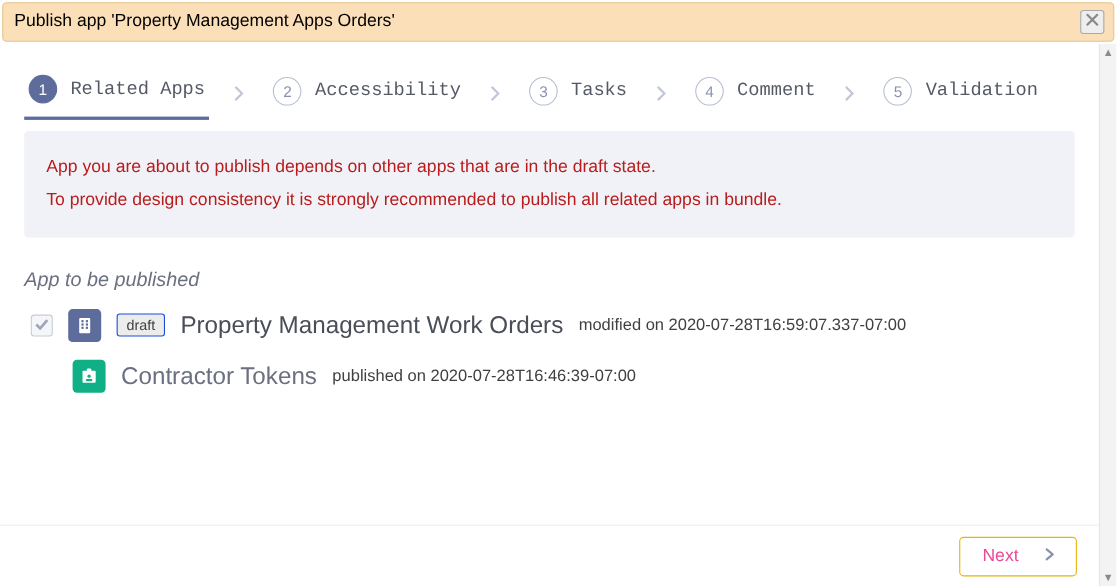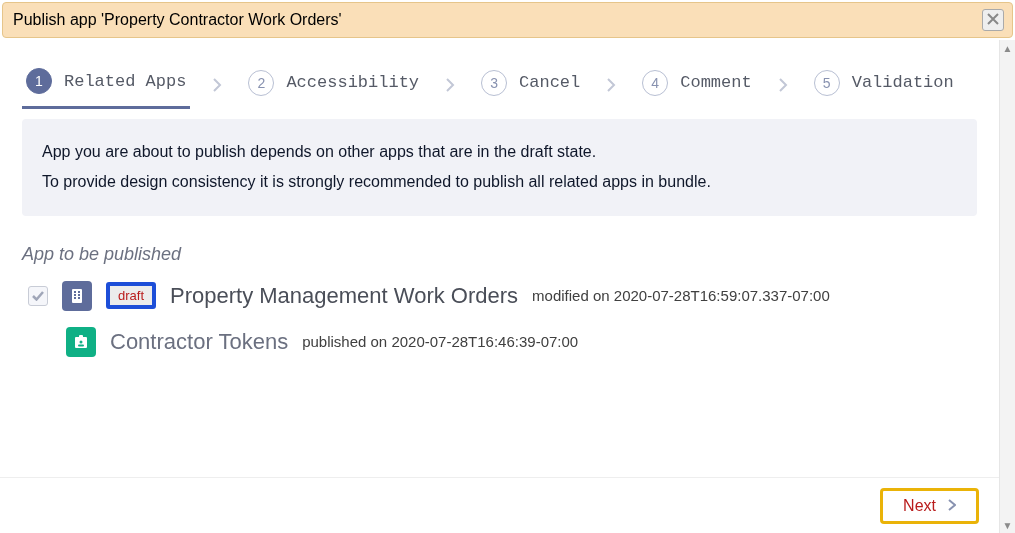--- a/index.html
+++ b/index.html
@@ -77,21 +77,21 @@
   .step-label { color:#555a66; font-size:17px;font-family:Liberation Mono, monospace; }
   .chev { color:#c2c7d6; display:flex; align-items:center; padding:0 14px; }
   .chev svg { width:10px; height:16px; }
 
   
   .info {
     background:#f1f2f7;
     border-radius:4px;
     padding:18px 20px;
     margin-top:10px;
-    color:#0f172a;
+    color:#b91c1c;
     font-size:16px;
     line-height:1.9;
   }
 
   .section-title {
     margin-top:28px;
     color:#6b7080;
     font-size:18px;
     font-style:italic;
   }
@@ -114,22 +114,22 @@
   .app-icon {
     width:30px; height:30px;
     border-radius:4px;
     display:flex; align-items:center; justify-content:center;
   }
   .app-icon.building { background:#5e6c9b; }
   .app-icon.token    { background:#0fb085; }
   .app-icon svg { width:16px; height:16px; fill:#ffffff; }
   .badge {
     background:#ececec;
-    border:4px solid #1d4ed8;
-    color:#b91c1c;
+    border:1px solid #1d4ed8;
+    color:#404040;
     font-size:13px;
     padding:2px 8px;
     border-radius:3px;
   }
   .app-name { color:#4a4e58; font-size:22px; }
   .app-meta { color:#404040; font-size:15px; }
 
   .related-row { padding-left:44px;text-align:right; }
 
   
@@ -143,26 +143,26 @@
     display:flex;
     align-items:center;
     justify-content:flex-end;
     gap:12px;
     padding-right:20px;
     background:#ffffff;
   }
   .btn {
     height:36px;
     padding:0 20px;
-    border:3px solid #eab308;
+    border:1px solid #eab308;
     border-radius:4px;
     background:#ffffff;
-    color:#b91c1c;
+    color:#ec4899;
     font-size:16px;
-    display:flex; align-items:center; gap:12px;
+    display:flex; align-items:center; gap:24px;
     cursor:pointer;
   }
   .btn svg { width:8px; height:12px; stroke:#8892b0; fill:none; stroke-width:2; }
 
   
   .scrollbar {
     position:absolute;
     top:40px; right:0; bottom:0;
     width:16px;
     background:#f3f3f3;
@@ -173,21 +173,21 @@
     display:flex; align-items:center; justify-content:center;
     color:#8b8b8b; font-size:10px;
   }
   .scrollbar .up { top:0; }
   .scrollbar .down { bottom:0; }
 </style>
 </head>
 <body>
 
 <div class="header">
-  <span>Publish app 'Property Contractor Work Orders'</span>
+  <span>Publish app 'Property Management Apps Orders'</span>
   <div class="close-btn">
     <span>
       <svg viewBox="0 0 12 12">
           <path d="M1 1 L11 11 M11 1 L1 11" stroke="#888888" stroke-width="2" fill="none"></path>
         </svg>
     </span>
   </div>
 </div>
 
 <div class="content-scroll">
@@ -208,21 +208,21 @@
       <span class="step-label">Accessibility</span>
     </div>
     <span class="chev">
         <svg viewBox="0 0 10 16">
           <path d="M2 2 L8 8 L2 14" stroke="#c2c7d6" stroke-width="2" fill="none"></path>
         </svg>
       </span>
 
     <div class="step">
       <span class="step-num">3</span>
-      <span class="step-label">Cancel</span>
+      <span class="step-label">Tasks</span>
     </div>
     <span class="chev">
         <svg viewBox="0 0 10 16">
           <path d="M2 2 L8 8 L2 14" stroke="#c2c7d6" stroke-width="2" fill="none"></path>
         </svg>
       </span>
 
     <div class="step">
       <span class="step-num">4</span>
       <span class="step-label">Comment</span>

